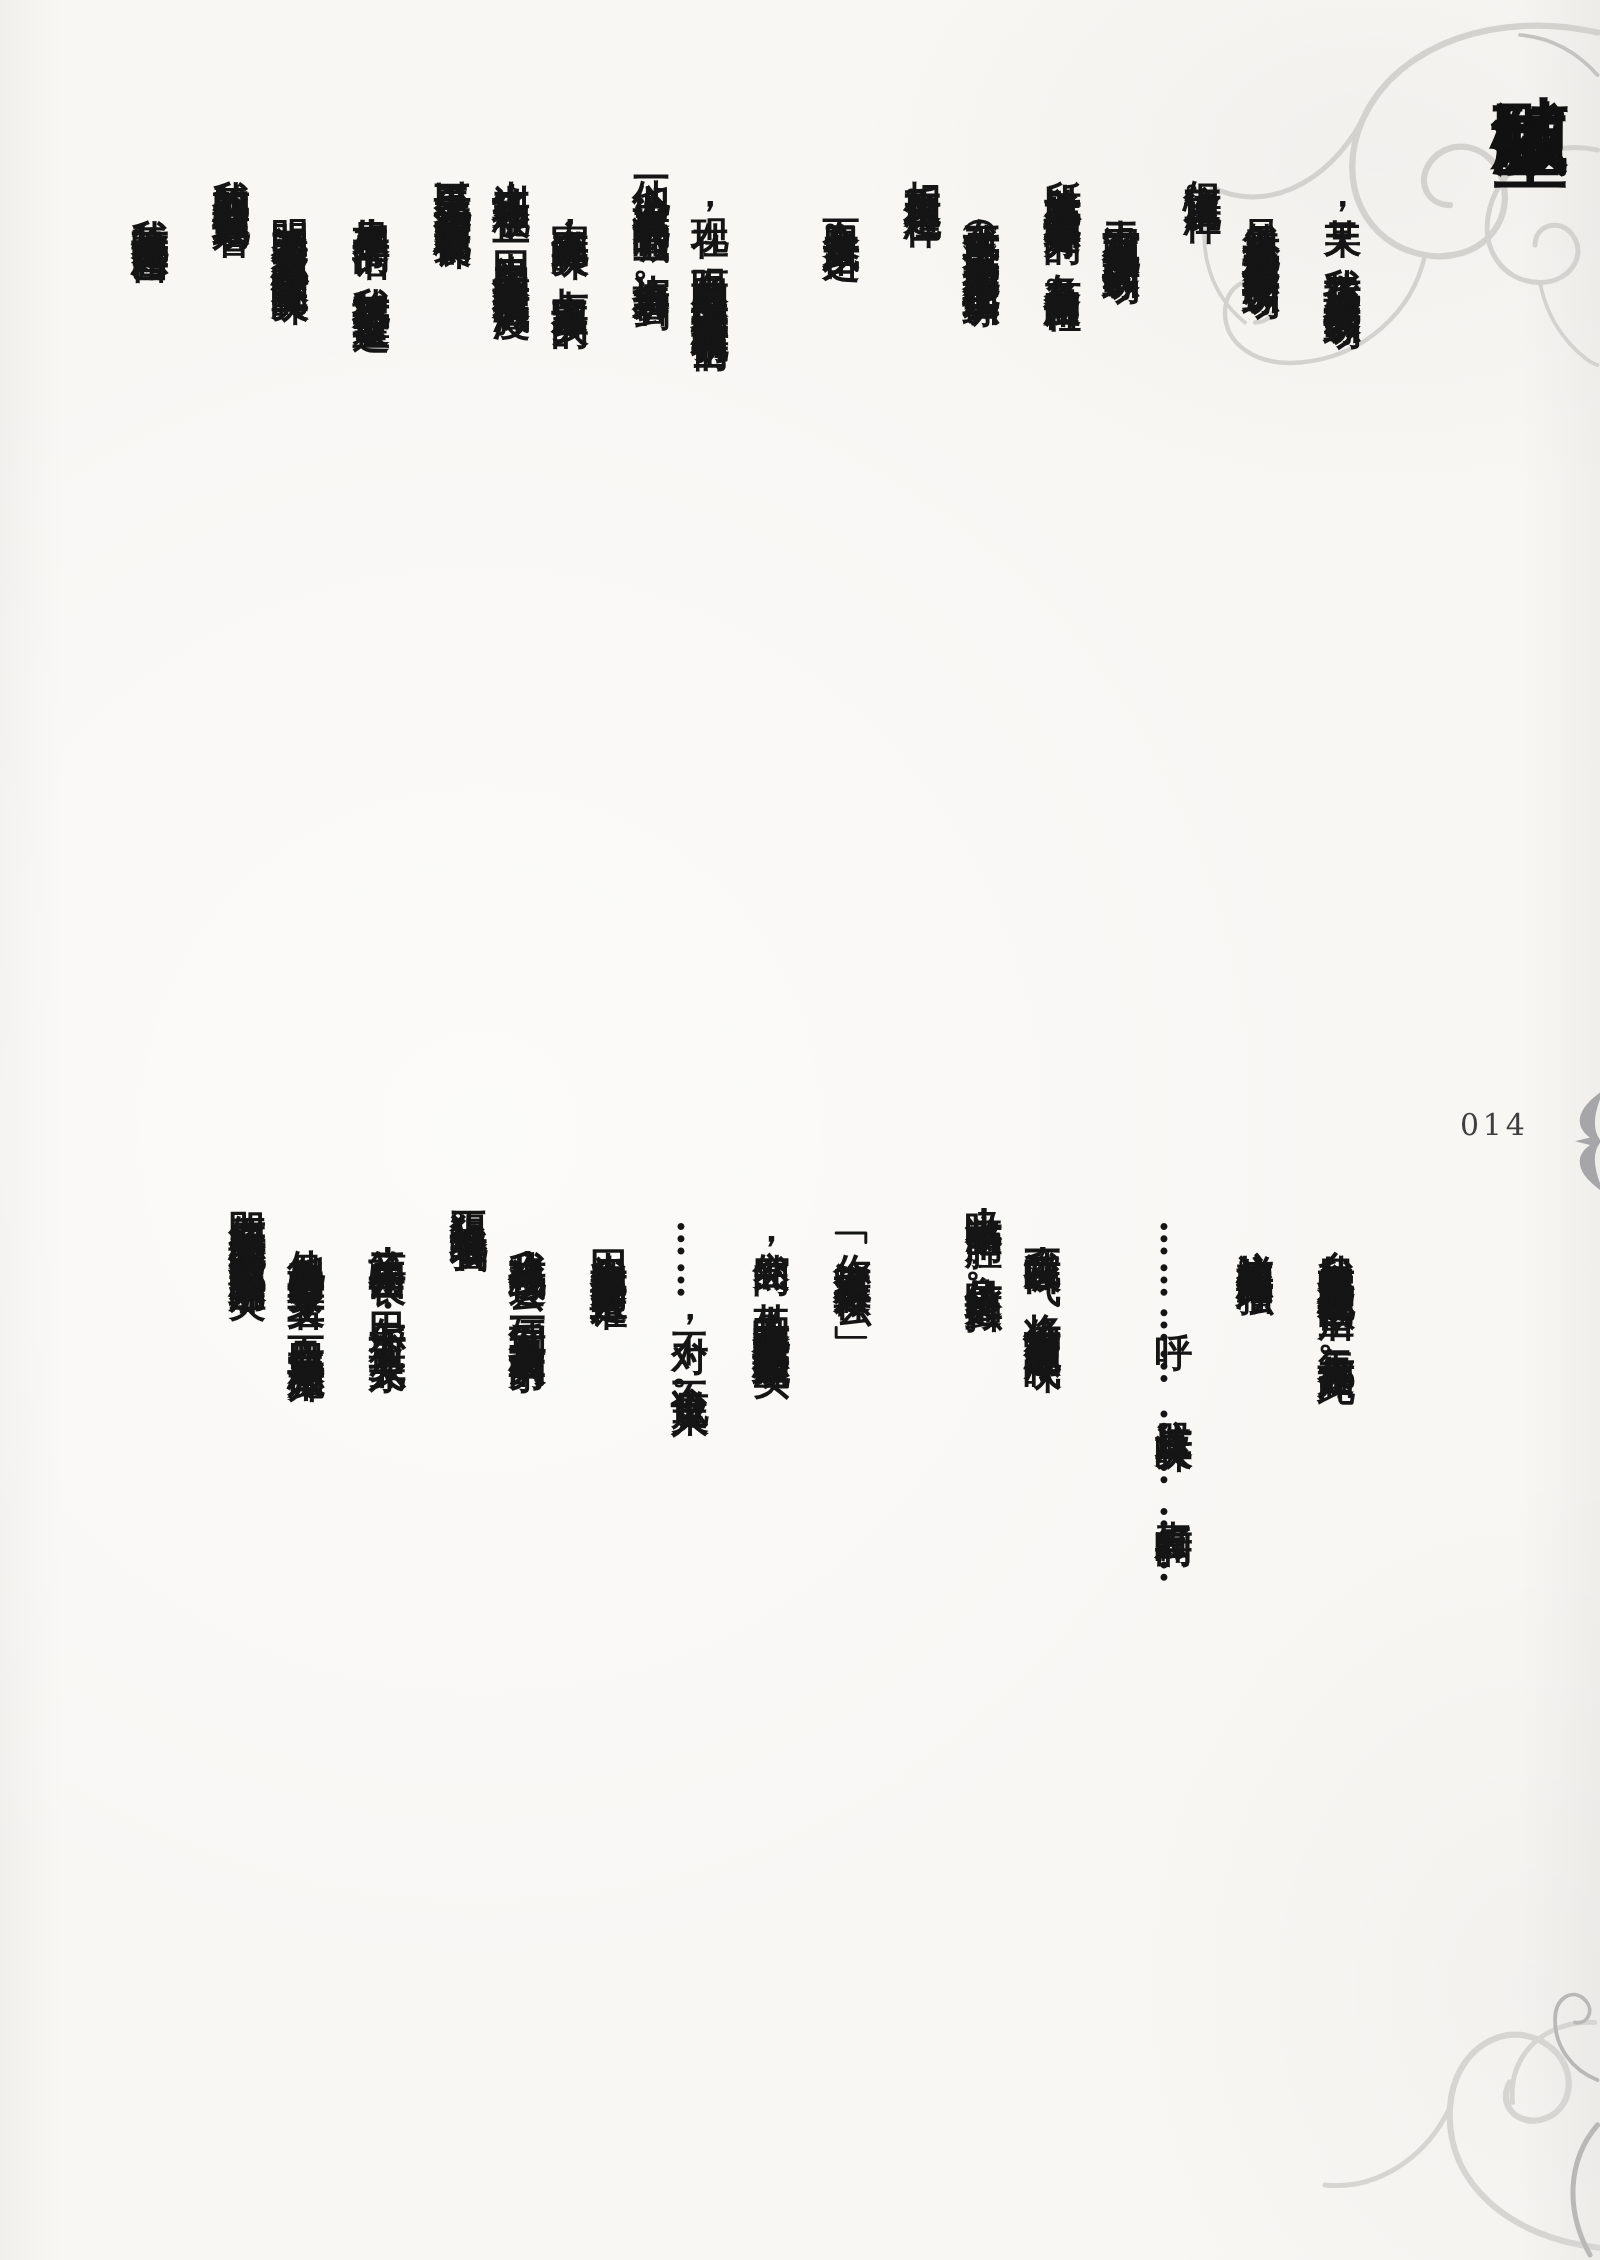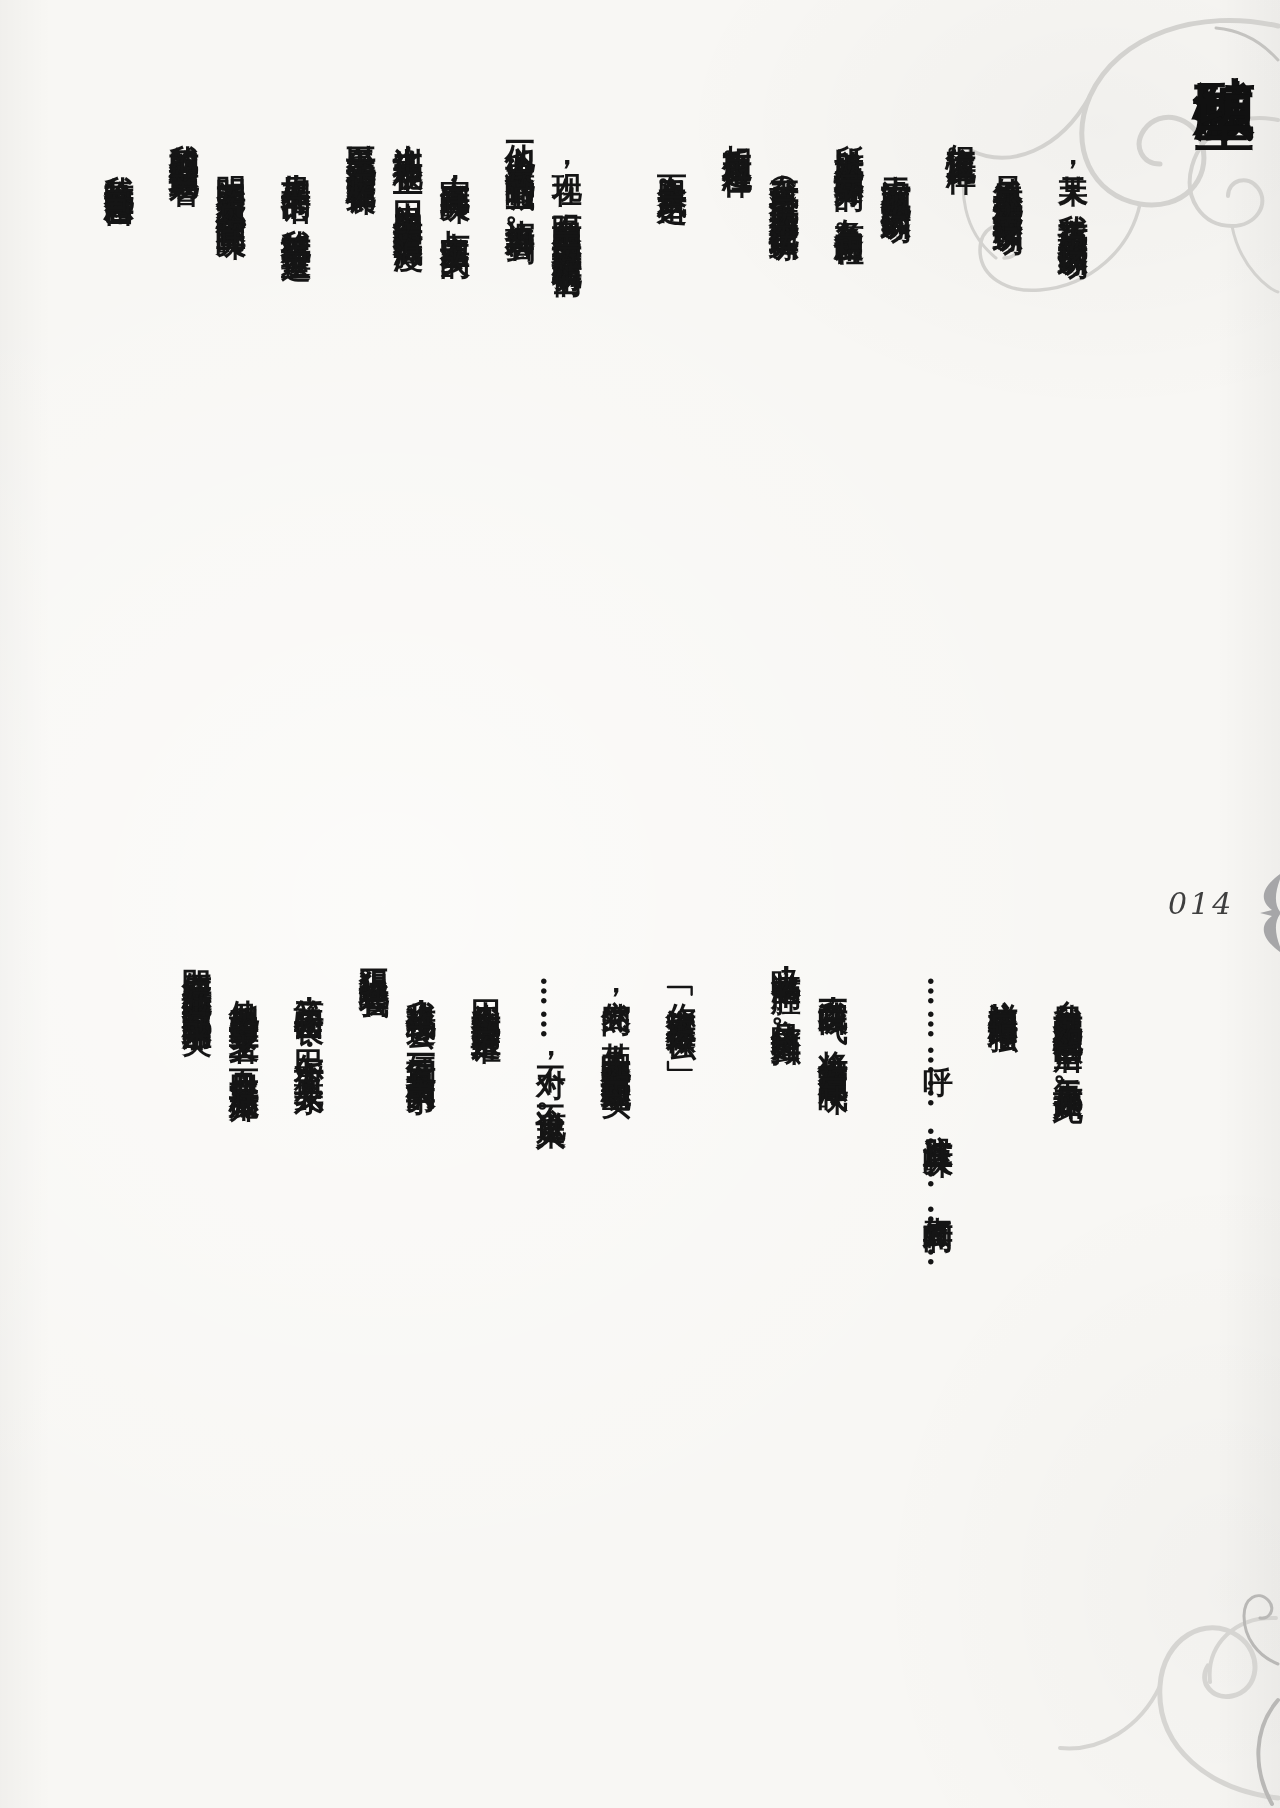--- a/index.html
+++ b/index.html
@@ -33,22 +33,21 @@
     color:#111;
   }
   .pagenum-wrap{
     position:absolute;
     top:868px;right:0;
     width:150px;height:90px;
   }
   .pagenum{
     position:absolute;
     top:18px;left:38px;
-    font-style:italic;
-    font-size:30px;
+    font-size:24px;
     letter-spacing:3px;
     color:#3f3f3f;
   }
   .fleuron{position:absolute;top:2px;right:-4px;}
   .band{
     position:absolute;
     writing-mode:vertical-rl;
     text-orientation:mixed;
     font-size:30px;
     font-weight:600;

